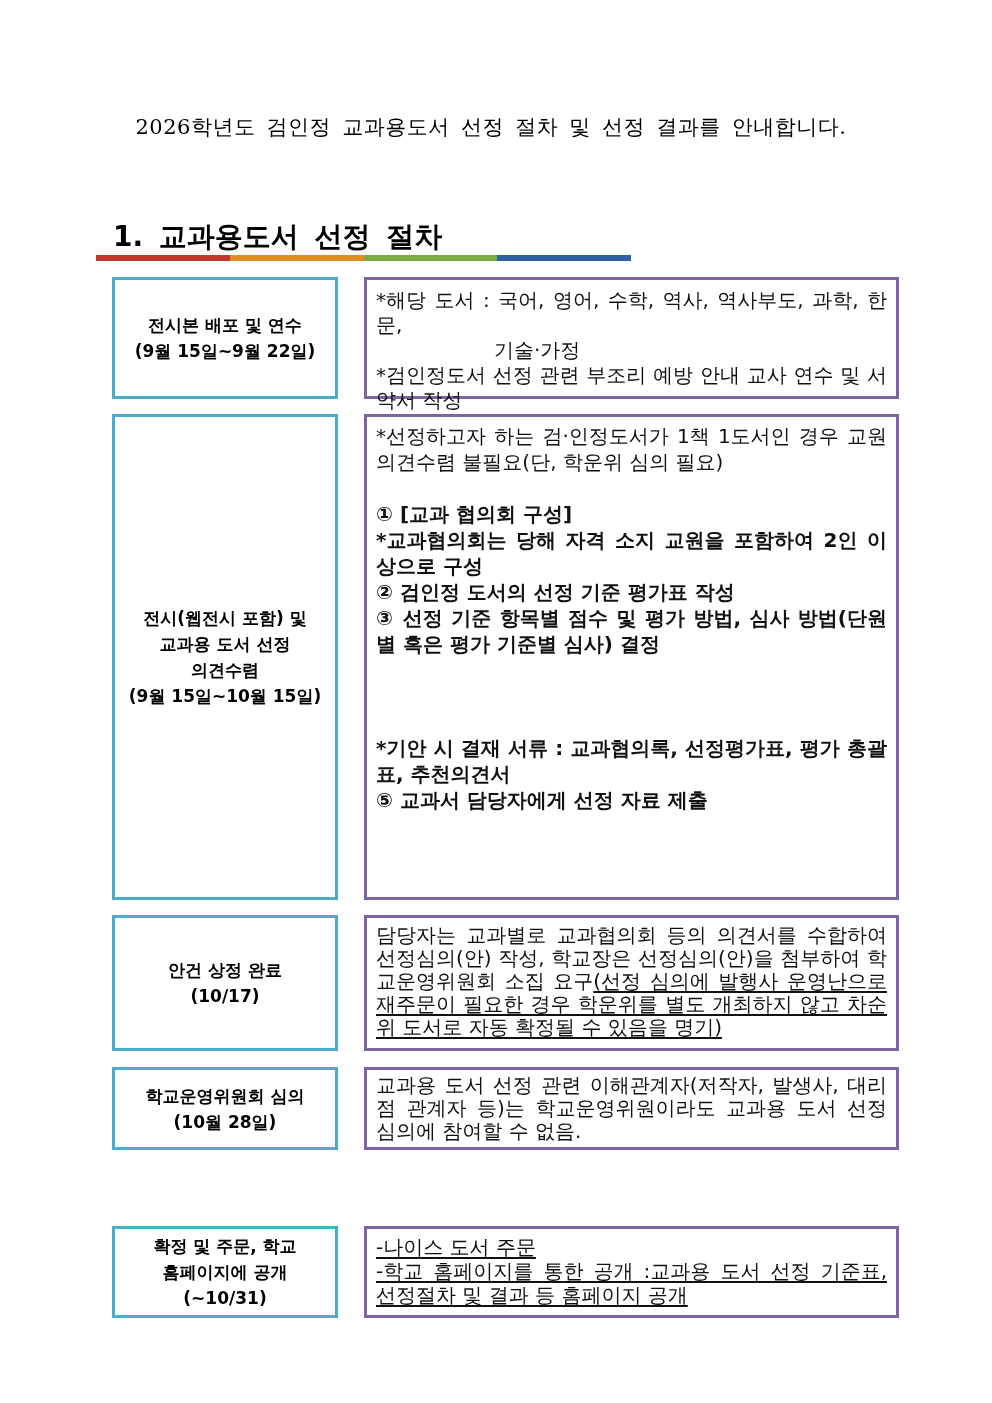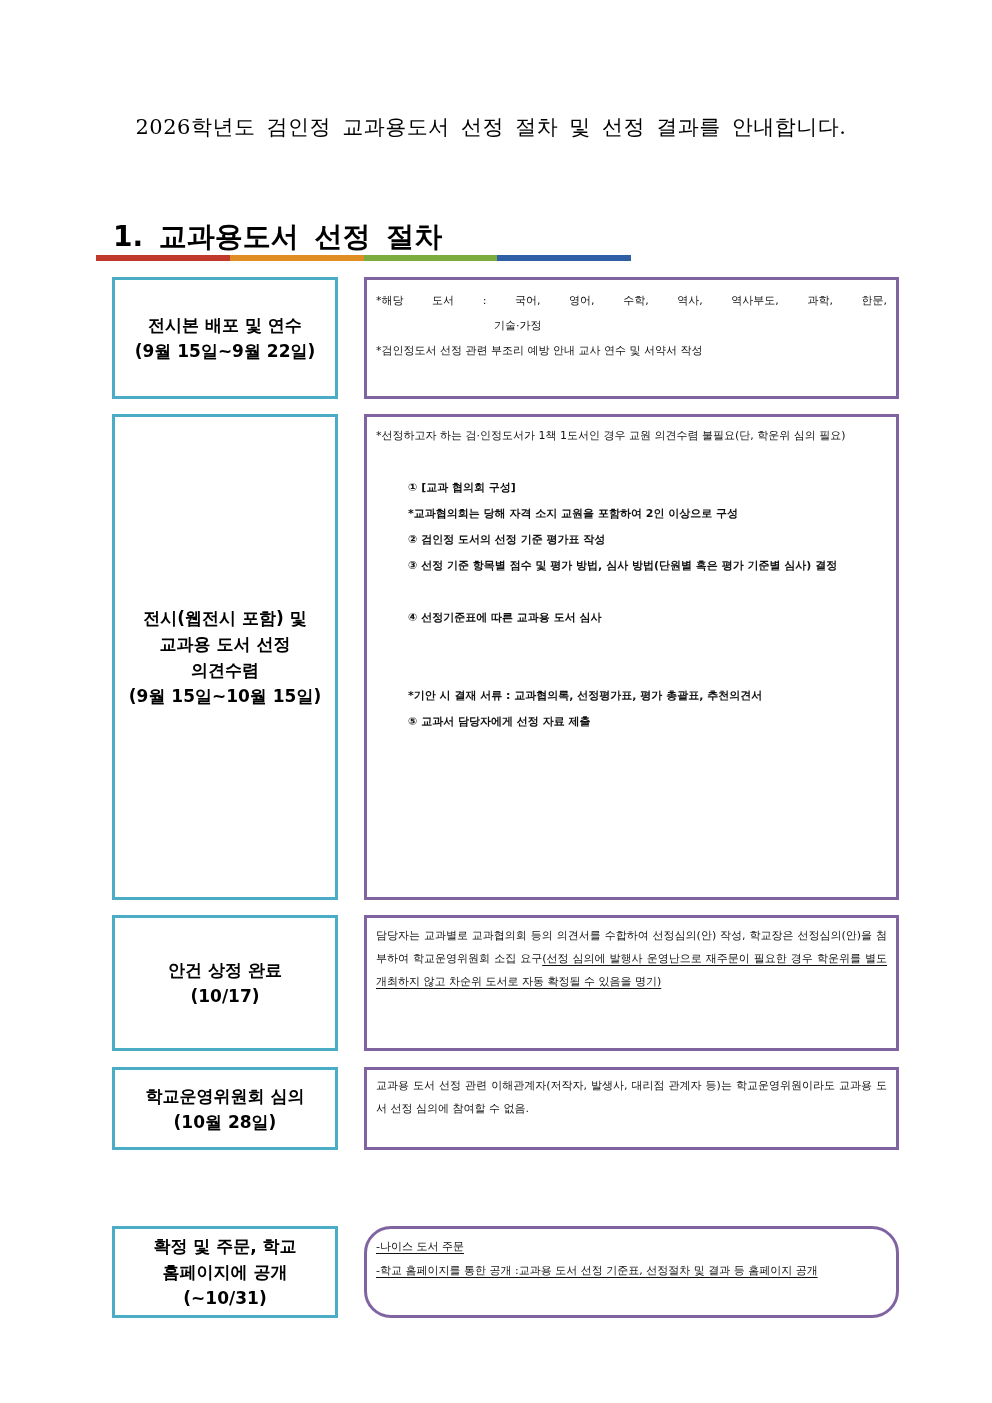--- a/index.html
+++ b/index.html
@@ -71,27 +71,27 @@
   .left-box .lines { display: flex; flex-direction: column; }
   .right-box {
     position: absolute;
     left: 252px;
     right: 0;
     top: 0;
     bottom: 0;
     box-sizing: border-box;
     border: 3px solid #8064a2;
     padding: 8px 9px 24px 9px;
-    font-size: 11px;
+    font-size: 20px;
     line-height: 26px;
     text-align: justify;
     color: #111;
   }
   .right-box p { margin: 0; }
-  .right-box .bold { font-weight: bold; margin-left: 32px; }
+  .right-box .bold { font-weight: bold; }
   .right-box .indent { padding-left: 118px; }
   .right-box .gap { height: 26px; }
   .u { text-decoration: underline; text-underline-offset: 3px; }
   .dense { line-height: 23px; }
 </style>
 </head>
 <body>
 
 <div class="doc-title">2026학년도 검인정 교과용도서 선정 절차 및 선정 결과를 안내합니다.</div>
 
@@ -128,21 +128,20 @@
     </div>
   </div>
   <div class="right-box" style="padding-top:6px;">
     <p>*선정하고자 하는 검·인정도서가 1책 1도서인 경우 교원 의견수렴 불필요(단, 학운위 심의 필요)</p>
     <div class="gap"></div>
     <p class="bold">① [교과 협의회 구성]</p>
     <p class="bold">*교과협의회는 당해 자격 소지 교원을 포함하여 2인 이상으로 구성</p>
     <p class="bold">② 검인정 도서의 선정 기준 평가표 작성</p>
     <p class="bold">③ 선정 기준 항목별 점수 및 평가 방법, 심사 방법(단원별 혹은 평가 기준별 심사) 결정</p>
     <div class="gap"></div>
-    <p class="bold">④ 선정기준표에 따른 교과용 도서 심사</p>
     <div class="gap"></div>
     <div class="gap"></div>
     <p class="bold">*기안 시 결재 서류 : 교과협의록, 선정평가표, 평가 총괄표, 추천의견서</p>
     <p class="bold">⑤ 교과서 담당자에게 선정 자료 제출</p>
   </div>
 </div>
 
 <div class="row" style="top:915px; height:136px;">
   <div class="left-box">
     <div class="lines">
@@ -168,17 +167,17 @@
 </div>
 
 <div class="row" style="top:1226px; height:92px;">
   <div class="left-box">
     <div class="lines">
       <span>확정 및 주문, 학교</span>
       <span>홈페이지에 공개</span>
       <span>(~10/31)</span>
     </div>
   </div>
-  <div class="right-box dense" style="padding-top:6px; line-height:24px;border-radius:27px;">
+  <div class="right-box dense" style="padding-top:6px; line-height:24px;">
     <p><span class="u">-나이스 도서 주문</span></p>
     <p><span class="u">-학교 홈페이지를 통한 공개 :교과용 도서 선정 기준표, 선정절차 및 결과 등 홈페이지 공개</span></p>
   </div>
 </div>
 
 </body></html>

